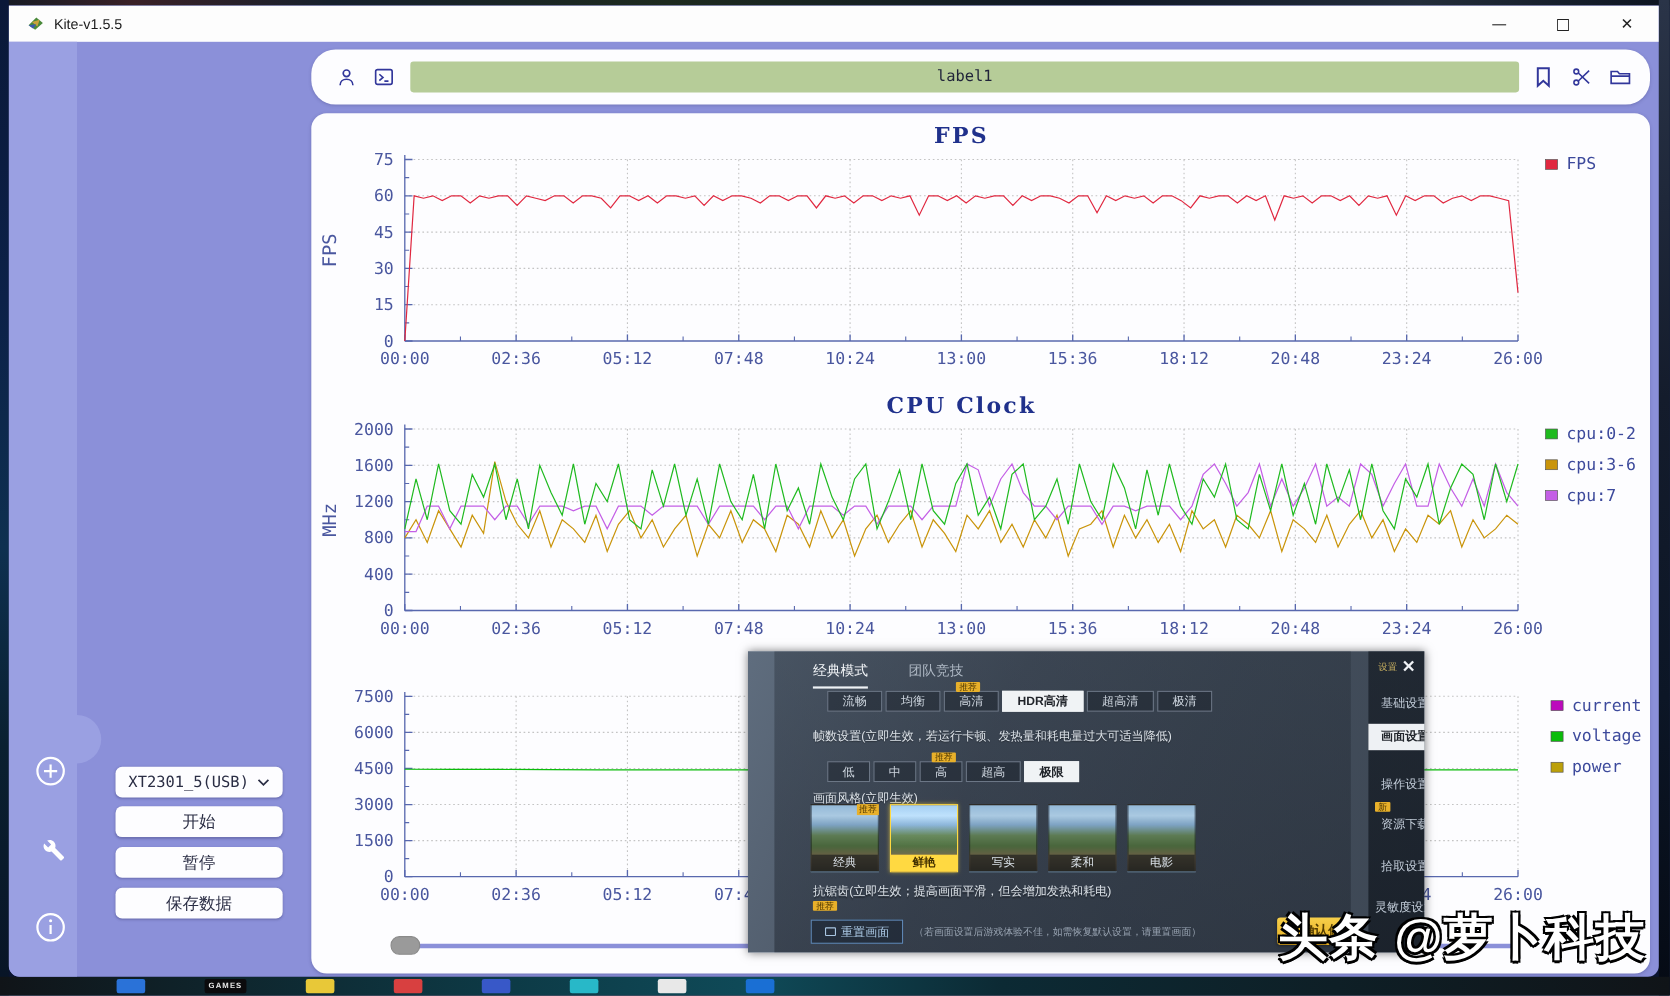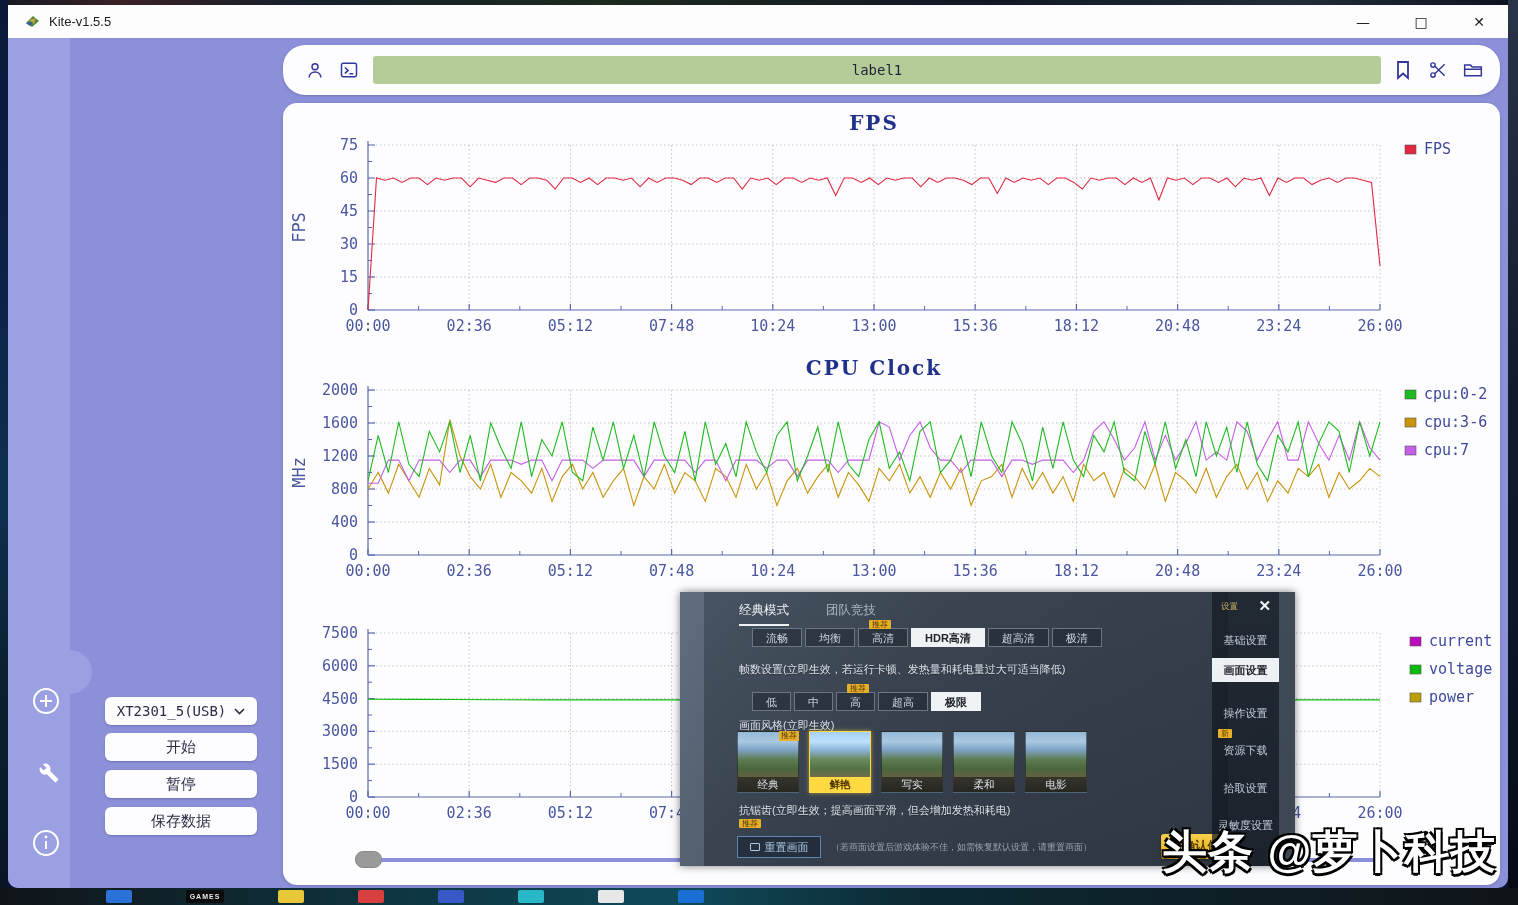--- a/index.html
+++ b/index.html
@@ -54,21 +54,21 @@
   .ov-note { position:absolute; font-size:11px; color:#dde3e9; text-shadow:0 1px 1px rgba(0,0,0,.4); }
   .thumb { position:absolute; width:62px; height:62px; background:linear-gradient(180deg,#93b9d8 0%,#aac9e1 16%,#7da2c2 30%,#5d7b53 46%,#49663c 62%,#6b5f46 78%,#4e4636 100%); border:1px solid rgba(10,14,20,.5); }
   .thumb.sel { border:1px solid #ecc23a; box-shadow:0 0 4px rgba(236,194,58,.6); filter:brightness(1.12); }
   .thumb-label { position:absolute; left:0; right:0; bottom:0; height:15px; line-height:15px; text-align:center; font-size:10.5px; background:rgba(8,12,18,.55); color:#dbe2e9; }
   .thumb.sel .thumb-label { background:#ecc23a; color:#3a2c00; font-weight:bold; }
   .thumb-corner { position:absolute; top:-1px; right:-1px; background:#e8b02a; color:#4a3400; font-size:8px; line-height:10px; padding:0 2px; }
   #ov-reset { position:absolute; left:33px; top:244px; width:84px; height:22px; border:1px solid #5d85b2; background:rgba(20,30,44,.5); color:#a9c6e2; font-size:11px; display:flex; align-items:center; justify-content:center; gap:5px; }
   #ov-reset .rs-ico { width:10px; height:8px; border:1px solid #a9c6e2; border-radius:1px; }
   #ov-reset-note { position:absolute; left:127px; top:249px; font-size:9px; color:#97a2b0; }
   #ov-confirm { position:absolute; left:457px; top:242px; width:72px; height:25px; background:linear-gradient(180deg,#f6cf4a,#e7ae1f); border-radius:3px; color:#533c00; font-size:12.5px; font-weight:bold; display:flex; align-items:center; justify-content:center; box-shadow:0 1px 3px rgba(0,0,0,.4);padding-left:21px; }
-  #ov-side { position:absolute; right:16px; top:0; width:67px; height:100%; background:linear-gradient(180deg,rgba(14,20,28,.62),rgba(14,20,28,.72)); }
+  #ov-side { position:absolute; right:0; top:0; width:51px; height:100%; background:linear-gradient(180deg,rgba(14,20,28,.62),rgba(14,20,28,.72)); }
   #ov-side-head { position:absolute; top:5px; left:0; right:0; height:20px; }
   #ov-side-title { position:absolute; left:9px; top:4px; font-size:8.5px; color:#c8b060; }
   #ov-close { position:absolute; right:8px; top:0px; color:#f0f3f6; font-size:15px; font-weight:bold; }
   .side-item { position:absolute; left:0; width:67px; height:24px; line-height:24px; text-align:center; font-size:11px; color:#c2ccd8; }
   .side-item.active { background:#eef1f4; color:#22262c; font-weight:bold; }
   .side-badge { position:absolute; left:6px; top:-9px; background:#e8b02a; color:#4a3400; font-size:8px; line-height:9px; padding:0 3px; border-radius:1px; }
 
   
   #watermark { position:absolute; left:1162px; top:822px; font-size:45px; font-weight:bold; color:#ffffff; letter-spacing:1px; white-space:nowrap;
     text-shadow:-2px -2px 0 #000, 2px -2px 0 #000, -2px 2px 0 #000, 2px 2px 0 #000, 0 3px 0 #000; z-index:50; font-family:"Liberation Sans",sans-serif; }

